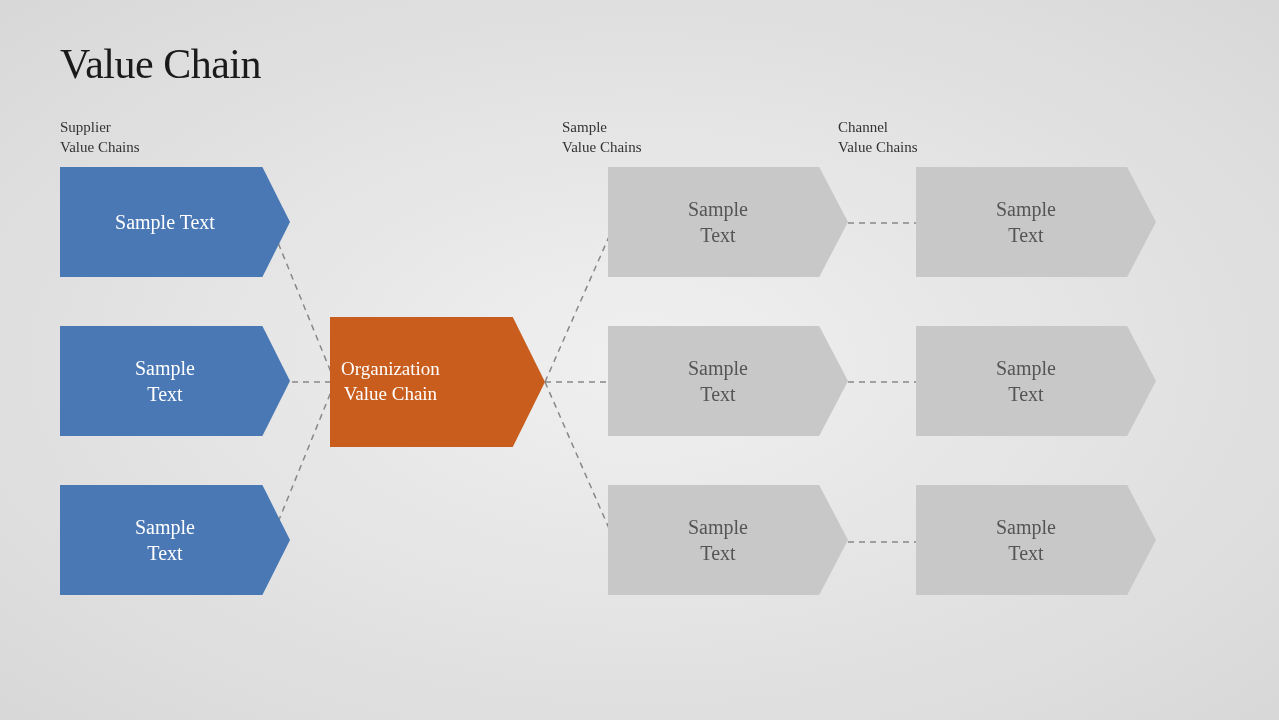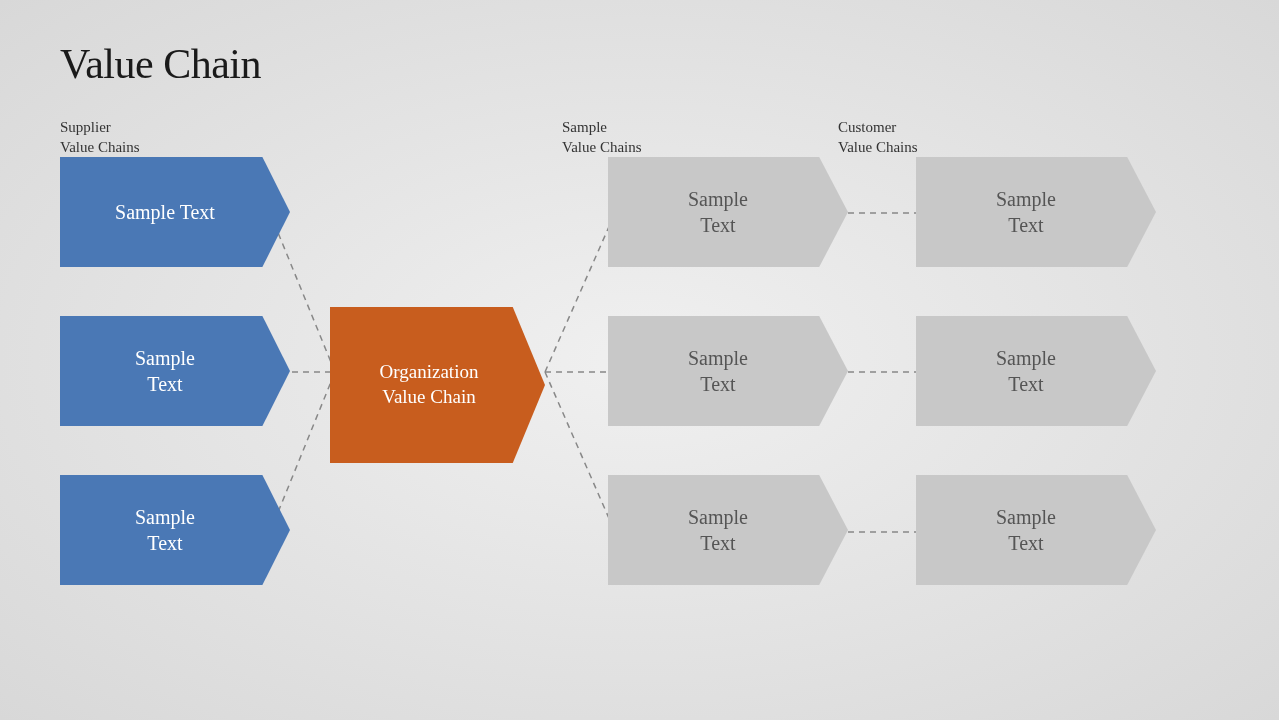--- a/index.html
+++ b/index.html
@@ -42,26 +42,26 @@
       height: 110px;
       background: #4a78b5;
       clip-path: polygon(0 0, 88% 0, 100% 50%, 88% 100%, 0 100%);
       display: flex;
       align-items: center;
       justify-content: center;
     }
 
     .arrow-orange {
       width: 215px;
-      height: 156px;
+      height: 130px;
       background: #c85d1e;
       clip-path: polygon(0 0, 85% 0, 100% 50%, 85% 100%, 0 100%);
       display: flex;
       align-items: center;
-      justify-content: center;
+      justify-content: flex-start;
       padding-left: 11px;
     }
 
     .arrow-gray {
       width: 240px;
       height: 110px;
       background: #c8c8c8;
       clip-path: polygon(0 0, 88% 0, 100% 50%, 88% 100%, 0 100%);
       display: flex;
       align-items: center;
@@ -95,37 +95,37 @@
       height: 100%;
       pointer-events: none;
     }
   </style>
 </head>
 <body>
 
 <div class="slide">
   <h1 class="title">Value Chain</h1>
 
-  <div style="display:flex; width:1159px; ">
+  <div style="display:flex; width:1159px; margin-bottom: 10px;">
     <div style="width:270px;">
       <div class="column-label">
         <span>Supplier</span><br>
         <span>Value Chains</span>
       </div>
     </div>
     <div style="width:220px;"></div>
     <div style="width:270px; padding-left:12px;">
       <div class="column-label">
         <span>Sample</span><br>
         <span>Value Chains</span>
       </div>
     </div>
     <div style="width:270px; padding-left:18px;">
       <div class="column-label">
-        <span>Customer</span><br>
+        <span>Channel</span><br>
         <span>Value Chains</span>
       </div>
     </div>
   </div>
 
   <div style="position: relative; width: 1159px; height: 430px;">
 
     <svg class="svg-overlay" viewBox="0 0 1159 430" xmlns="http://www.w3.org/2000/svg">
 
       <line x1="210" y1="56" x2="275" y2="215" stroke="#888" stroke-width="1.5" stroke-dasharray="6,5"></line>

